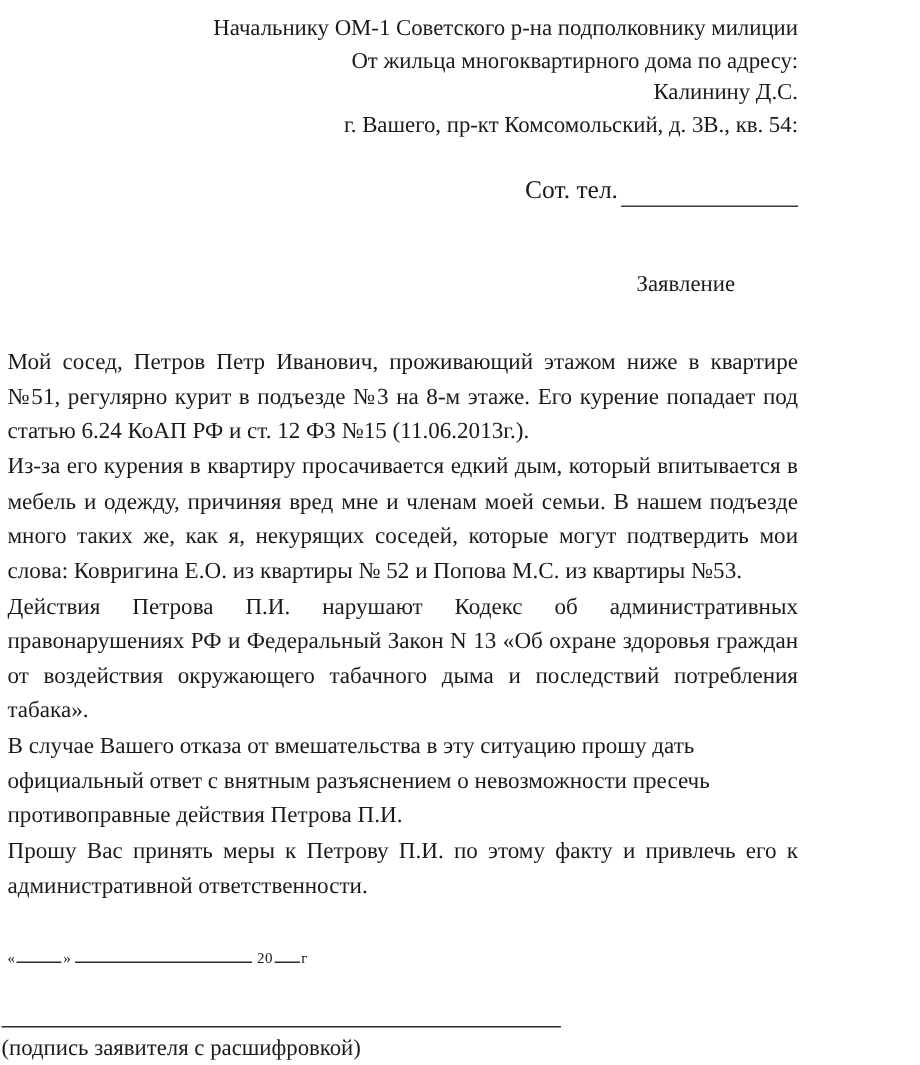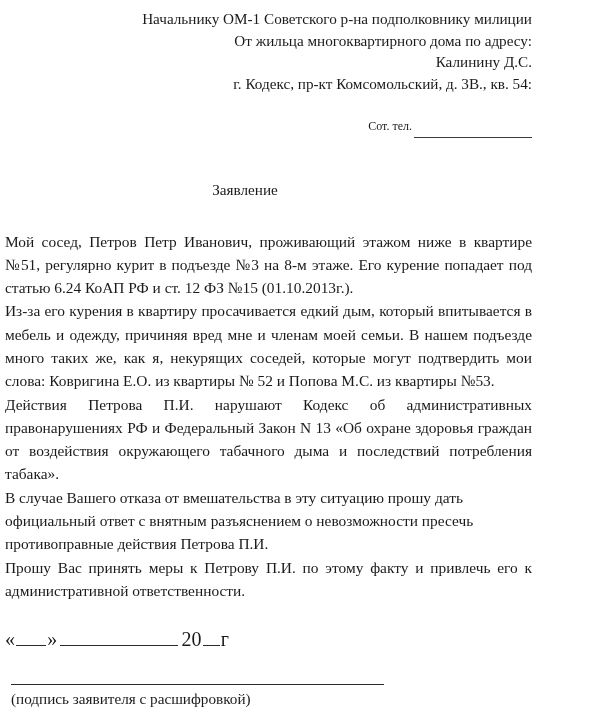--- a/index.html
+++ b/index.html
@@ -37,38 +37,38 @@
   }
   .header-gap {
     height: 22px;
   }
   .applicant-line {
     font-size: 15.2px;
     line-height: 21.5px;
     white-space: nowrap;
   }
   .phone-line {
-    font-size: 12px;
+    font-size: 17px;
     line-height: 21.5px;
     display: flex;
     justify-content: flex-end;
     align-items: flex-end;
   }
   .phone-blank {
     display: inline-block;
     width: 118px;
     border-bottom: 1px solid #3a3a3a;
     margin-left: 2px;
     height: 15px;
   }
 
   
   .doc-title {
     margin-top: 42px;
-    text-align: center;
+    text-align: right;
     font-size: 15.2px;
     line-height: 20px;
     padding-right: 48px;
   }
 
   
   .body-block {
     margin-top: 30px;
     padding-left: 5px;
     padding-right: 6px;
@@ -82,21 +82,21 @@
     hyphens: none;
   }
   .para.last-natural {
     text-align: left;
   }
 
   
   .date-line {
     margin-top: 26px;
     padding-left: 5px;
-    font-size: 20px;
+    font-size: 10px;
     line-height: 23px;
     letter-spacing: 0.2px;
   }
   .blank-sm {
     display: inline-block;
     width: 30px;
     border-bottom: 1px solid #2b2b2b;
     height: 13px;
     margin: 0 1px;
   }
@@ -111,21 +111,21 @@
     display: inline-block;
     width: 17px;
     border-bottom: 1px solid #2b2b2b;
     height: 13px;
     margin: 0 1px;
   }
 
   
   .signature-block {
     margin-top: 32px;
-    padding-left: 11px;
+    padding-left: 1px;
   }
   .signature-rule {
     width: 373px;
     border-bottom: 1px solid #2b2b2b;
     height: 1px;
   }
   .signature-caption {
     margin-top: 4px;
     font-size: 15.2px;
     line-height: 20px;
@@ -133,34 +133,34 @@
 </style>
 </head>
 <body>
 
 <div class="page">
 
   <div class="header-block">
     <div class="header-line">Начальнику ОМ-1 Советского р-на подполковнику милиции</div>
     <div class="header-line">От жильца многоквартирного дома по адресу:</div>
     <div class="header-line">Калинину Д.С.</div>
-    <div class="header-line">г. Кодекс, пр-кт Комсомольский, д. 3В., кв. 54:</div>
+    <div class="header-line">г. Вашего, пр-кт Комсомольский, д. 3В., кв. 54:</div>
 
     <div class="header-gap"></div>
 
     <div class="phone-line">
       <span>Сот. тел.</span>
         <span class="phone-blank"></span>
     </div>
   </div>
 
   <div class="doc-title">Заявление</div>
 
   <div class="body-block">
-    <p class="para">Мой сосед, Петров Петр Иванович, проживающий этажом ниже в квартире №51, регулярно курит в подъезде №3 на 8-м этаже. Его курение попадает под статью 6.24 КоАП РФ и ст. 12 ФЗ №15 (01.10.2013г.).</p>
+    <p class="para">Мой сосед, Петров Петр Иванович, проживающий этажом ниже в квартире №51, регулярно курит в подъезде №3 на 8-м этаже. Его курение попадает под статью 6.24 КоАП РФ и ст. 12 ФЗ №15 (11.06.2013г.).</p>
     <p class="para">Из-за его курения в квартиру просачивается едкий дым, который впитывается в мебель и одежду, причиняя вред мне и членам моей семьи. В нашем подъезде много таких же, как я, некурящих соседей, которые могут подтвердить мои слова: Ковригина Е.О. из квартиры № 52 и Попова М.С. из квартиры №53.</p>
     <p class="para">Действия Петрова П.И. нарушают Кодекс об административных правонарушениях РФ и Федеральный Закон N 13 «Об охране здоровья граждан от воздействия окружающего табачного дыма и последствий потребления табака».</p>
     <p class="para last-natural">В случае Вашего отказа от вмешательства в эту ситуацию прошу дать официальный ответ с внятным разъяснением о невозможности пресечь противоправные действия Петрова П.И.</p>
     <p class="para">Прошу Вас принять меры к Петрову П.И. по этому факту и привлечь его к административной ответственности.</p>
   </div>
 
   <div class="date-line"><span>«</span><span class="blank-sm"></span><span>»</span><span class="blank-lg"></span><span>20</span><span class="blank-xs"></span><span>г</span></div>
 
   <div class="signature-block">
     <div class="signature-rule"></div>

